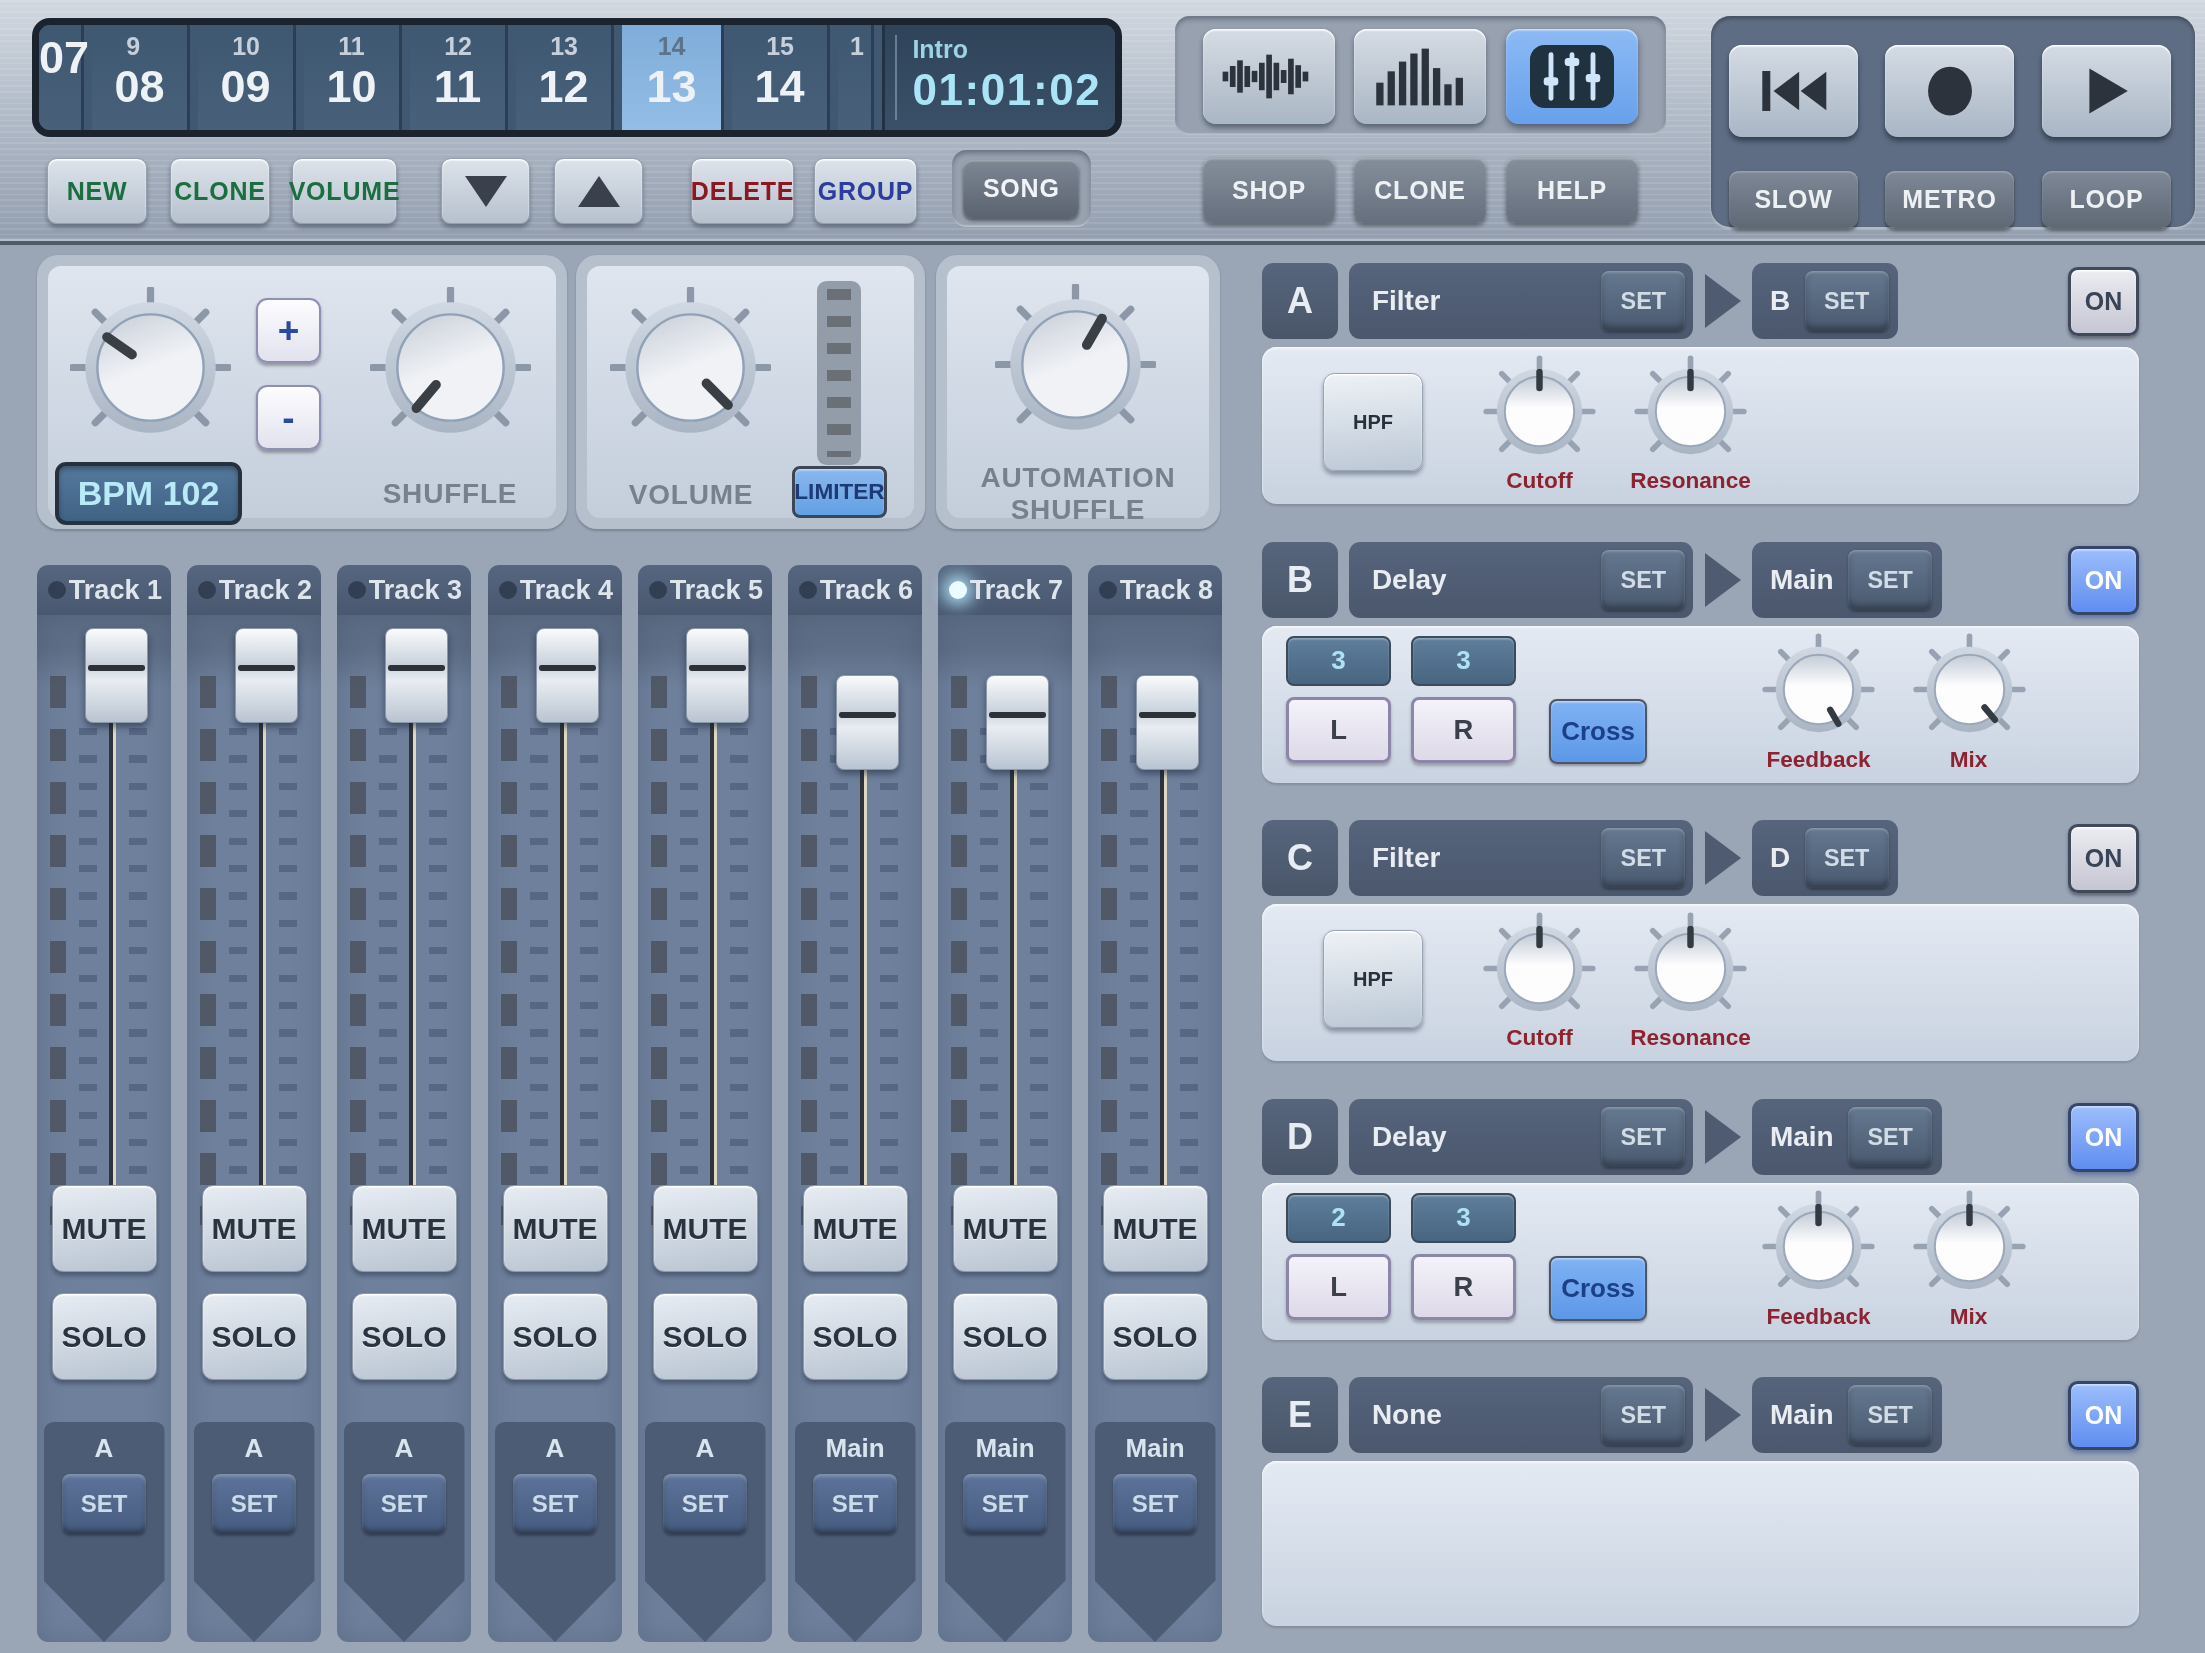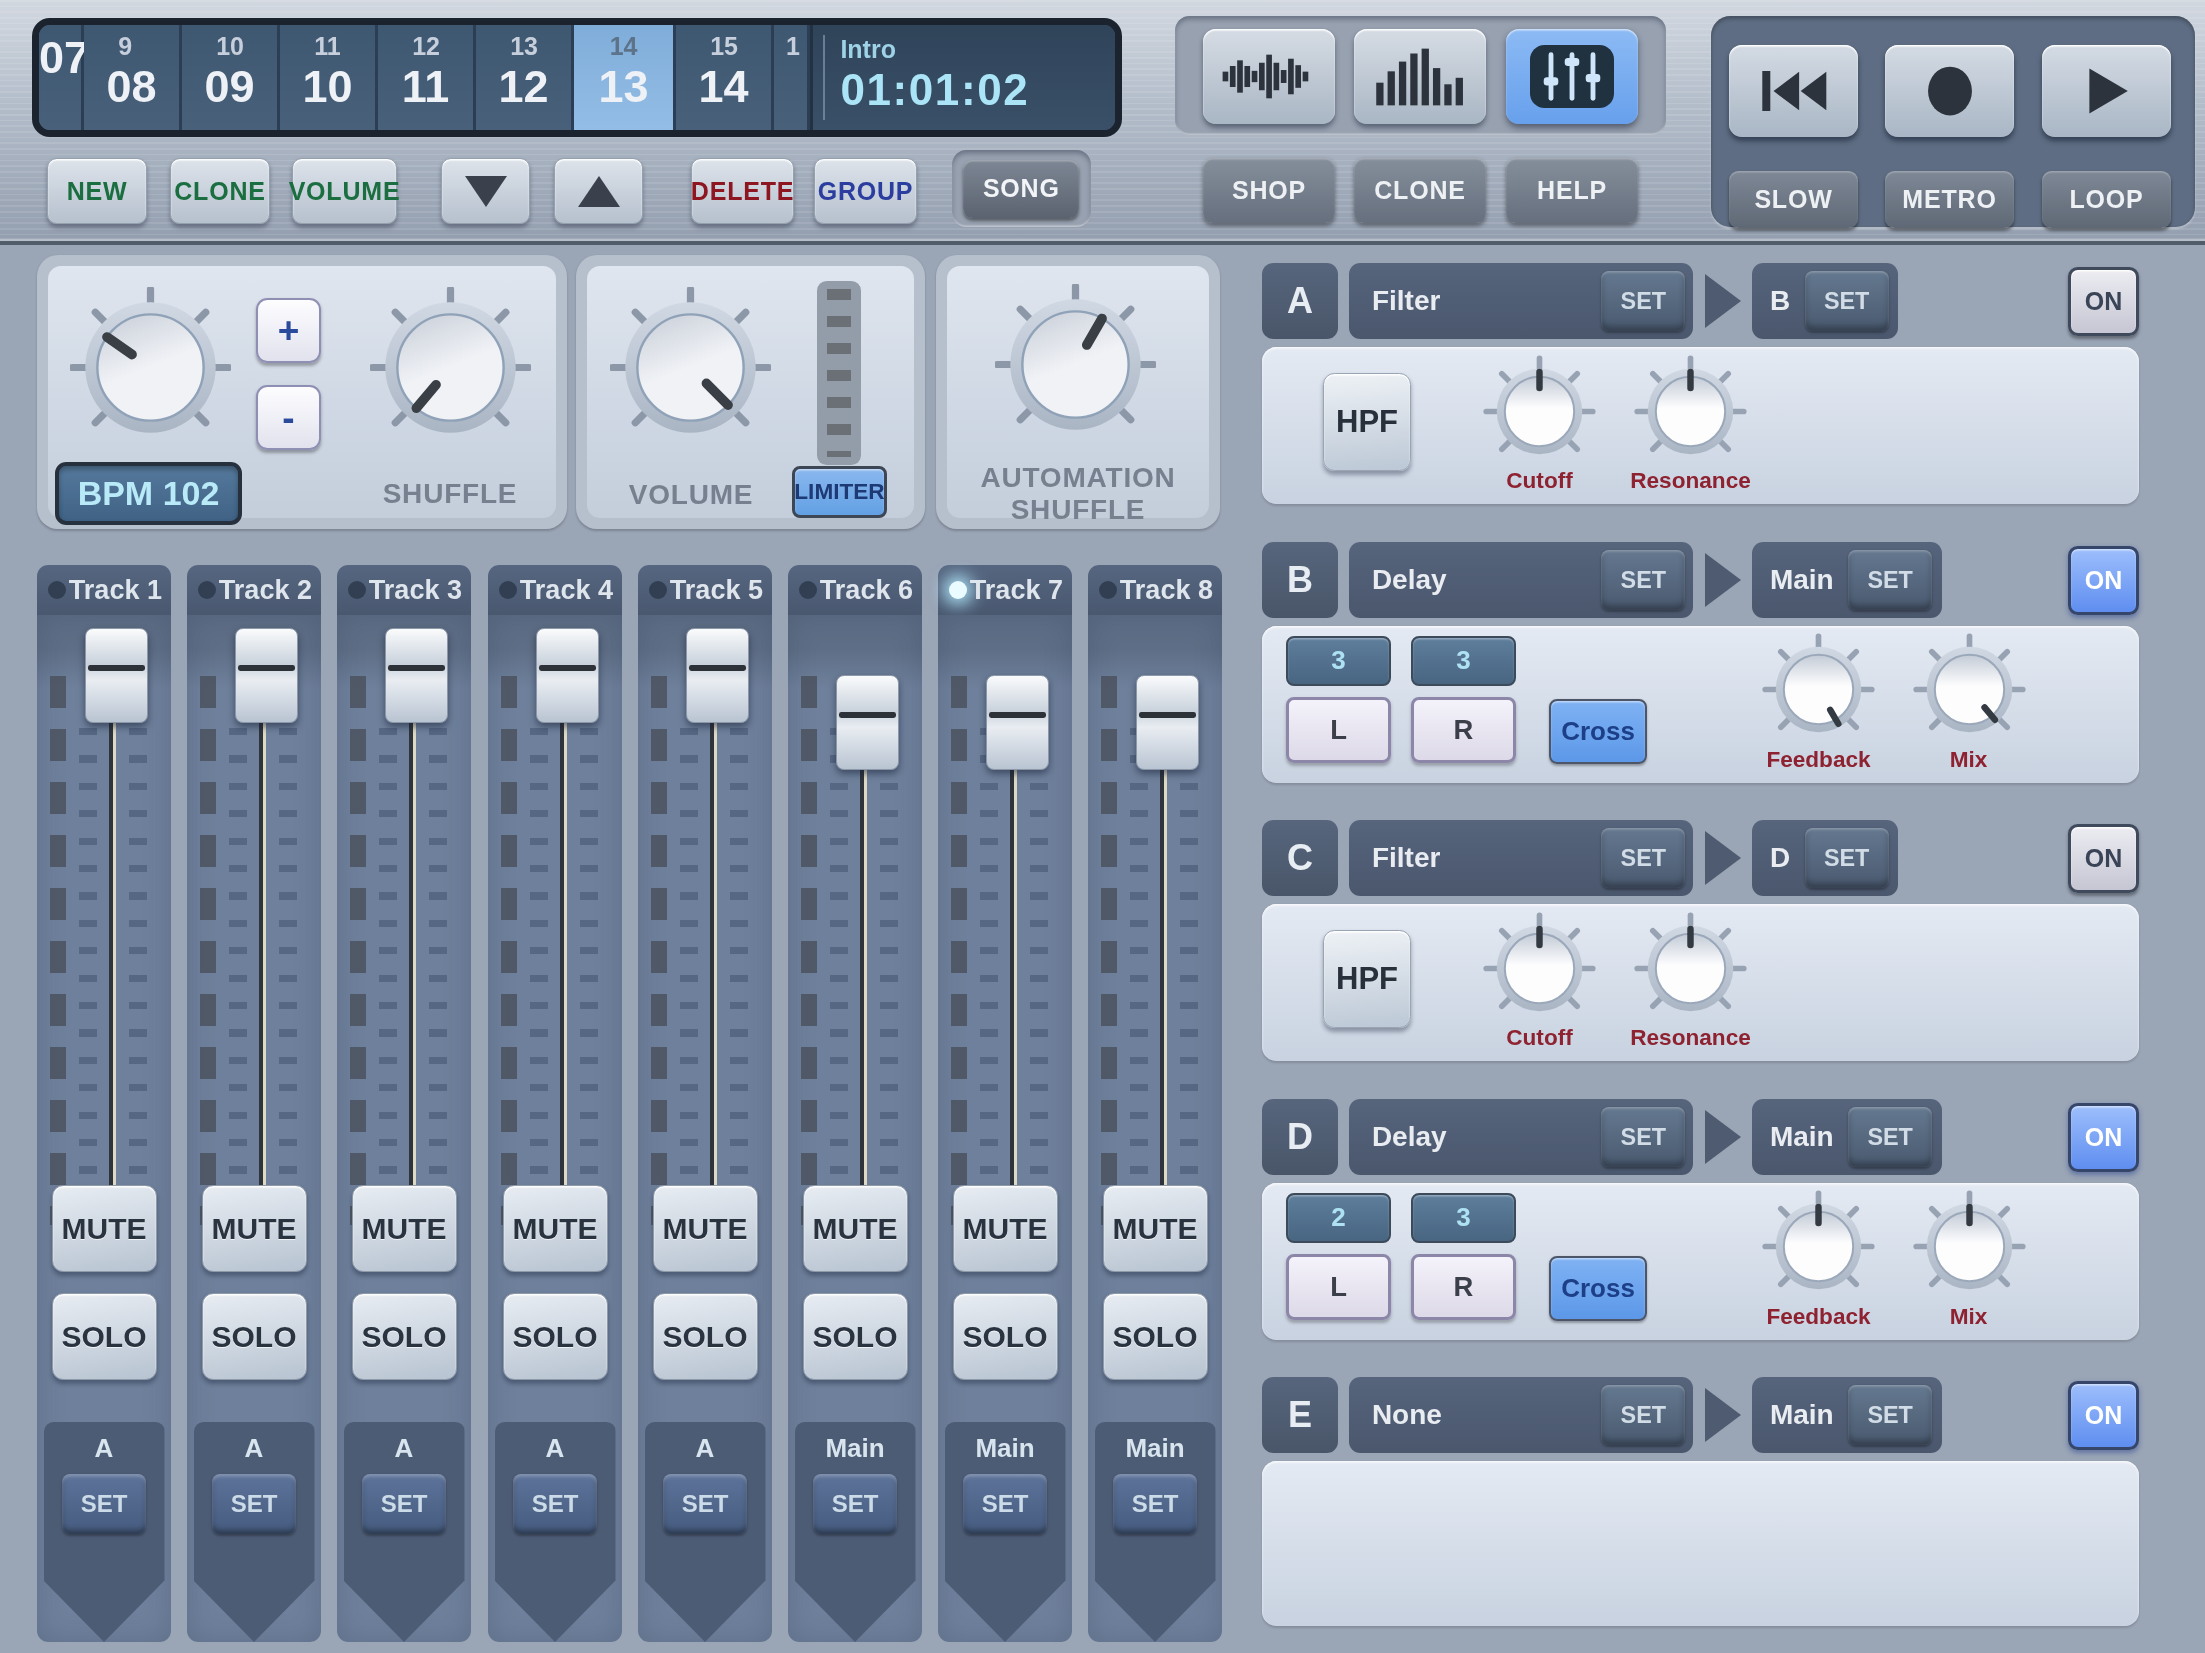--- a/index.html
+++ b/index.html
@@ -6,21 +6,21 @@
   *{box-sizing:border-box;font-family:"Liberation Sans",sans-serif;}
   .root{position:relative;width:2205px;height:1653px;background:#9aa5b6;overflow:hidden;}
 
   
   .topbar{position:absolute;left:0;top:0;width:2205px;height:245px;
     background:repeating-linear-gradient(180deg,rgba(255,255,255,.10) 0 1.6px,rgba(0,0,0,0) 1.6px 5.7px),
                linear-gradient(180deg,#d2d8e0 0%,#b2bcc9 45%,#939eaf 100%);
     border-bottom:4.8px solid #515c6b;box-shadow:inset 0 -2.4px 0 rgba(255,255,255,.25);}
 
   .timeframe{position:absolute;left:32px;top:18px;width:1090px;height:119px;
-    border:7.3px solid #1b232e;border-radius:18px;background:#405872;display:flex;overflow:hidden;}
+    border:7.3px solid #1b232e;border-radius:18px;background:#405872;display:flex;overflow:hidden;gap:8px;}
   .cell{position:relative;height:100%;border-right:3.2px solid #2c3e53;
     background:linear-gradient(180deg,#3f5872,#486079);flex:none;}
   .cell .top{display:block;margin:6.5px 0 0 36%;font-size:25px;font-weight:bold;color:#c6cfdb;}
   .cell .big{display:block;text-align:center;margin-top:0;font-size:45px;font-weight:bold;color:#eef1f5;}
   .cell.active{background:linear-gradient(180deg,#7fadd9,#93bde6);}
   .cell.active .top{color:#5d7389;}
   .timedisp{position:relative;flex:1;background:linear-gradient(180deg,#2f4459,#3a5068);
     border-left:3.2px solid #223242;padding:9.7px 8px 0 27.4px;}
   .timedisp::before{content:"";position:absolute;left:9.7px;top:9.7px;bottom:9.7px;width:2.4px;background:#7f97ac;opacity:.7;}
   .seclabel{font-size:25px;font-weight:bold;color:#9ed2e6;}
@@ -136,23 +136,23 @@
   .destbar .setb{margin-left:0;}
   .onb{margin-left:auto;width:71px;height:69px;border:3.2px solid #3f4a5c;border-radius:9.7px;
     background:linear-gradient(180deg,#ececf2,#c6c6d4);
     box-shadow:0 2.4px 3.2px rgba(0,0,0,.35),inset 0 1.6px 1.6px #fff;
     display:flex;align-items:center;justify-content:center;color:#394457;font-size:25px;font-weight:bold;}
   .onb.active{background:linear-gradient(180deg,#9dbefc,#5f8ef0);color:#fff;border-color:#36466a;
     box-shadow:0 2.4px 4.8px rgba(30,60,140,.45),inset 0 1.6px 1.6px rgba(255,255,255,.55);}
   .fxbody{position:relative;margin-top:8px;height:157px;border-radius:14.5px;
     background:linear-gradient(180deg,#e4eaf3,#c8d2e0);box-shadow:inset 0 1.6px 2.4px rgba(255,255,255,.8),0 1.6px 2.4px rgba(0,0,0,.15);}
   .fxbody.tall{height:165px;}
-  .hpf{position:absolute;left:61px;top:26px;width:88px;height:98px;border-radius:11.3px;border:0.8px solid #9aa5b3;
+  .hpf{position:absolute;left:61px;top:26px;width:100px;height:98px;border-radius:11.3px;border:0.8px solid #9aa5b3;
     background:linear-gradient(175deg,#eef2f6,#bcc8d6);box-shadow:0 3.2px 4px rgba(15,25,45,.35),inset 0 1.6px 1.6px #fff;
-    display:flex;align-items:center;justify-content:center;color:#28303c;font-size:31px;font-weight:bold;}
+    display:flex;align-items:center;justify-content:center;color:#28303c;font-size:20px;font-weight:bold;}
   .klabel{position:absolute;top:121px;width:161px;text-align:center;color:#8e2230;font-size:22.6px;font-weight:bold;}
   .valb{position:absolute;width:105px;height:50px;border:2.4px solid #3c4a5a;border-radius:8px;
     background:linear-gradient(180deg,#5e7e9c,#486581);box-shadow:inset 0 1.6px 1.6px rgba(255,255,255,.35);
     display:flex;align-items:center;justify-content:center;color:#aee2f2;font-size:26px;font-weight:bold;}
   .lrb{position:absolute;width:105px;height:66px;border:3.2px solid #8c86a8;border-radius:8px;
     background:linear-gradient(180deg,#f4f2fa,#ddd9e8);box-shadow:0 2.4px 3.2px rgba(0,0,0,.25);
     display:flex;align-items:center;justify-content:center;color:#3a3f49;font-size:27.4px;font-weight:bold;}
   .crossb{position:absolute;left:287px;top:73px;width:98px;height:65px;border:2.4px solid #4c5668;border-radius:8px;
     background:linear-gradient(180deg,#7fb2f4,#5c98e8);box-shadow:inset 0 1.6px 1.6px rgba(255,255,255,.5),0 1.6px 2.4px rgba(0,0,0,.3);
     display:flex;align-items:center;justify-content:center;color:#1c3f88;font-size:26px;font-weight:bold;}

